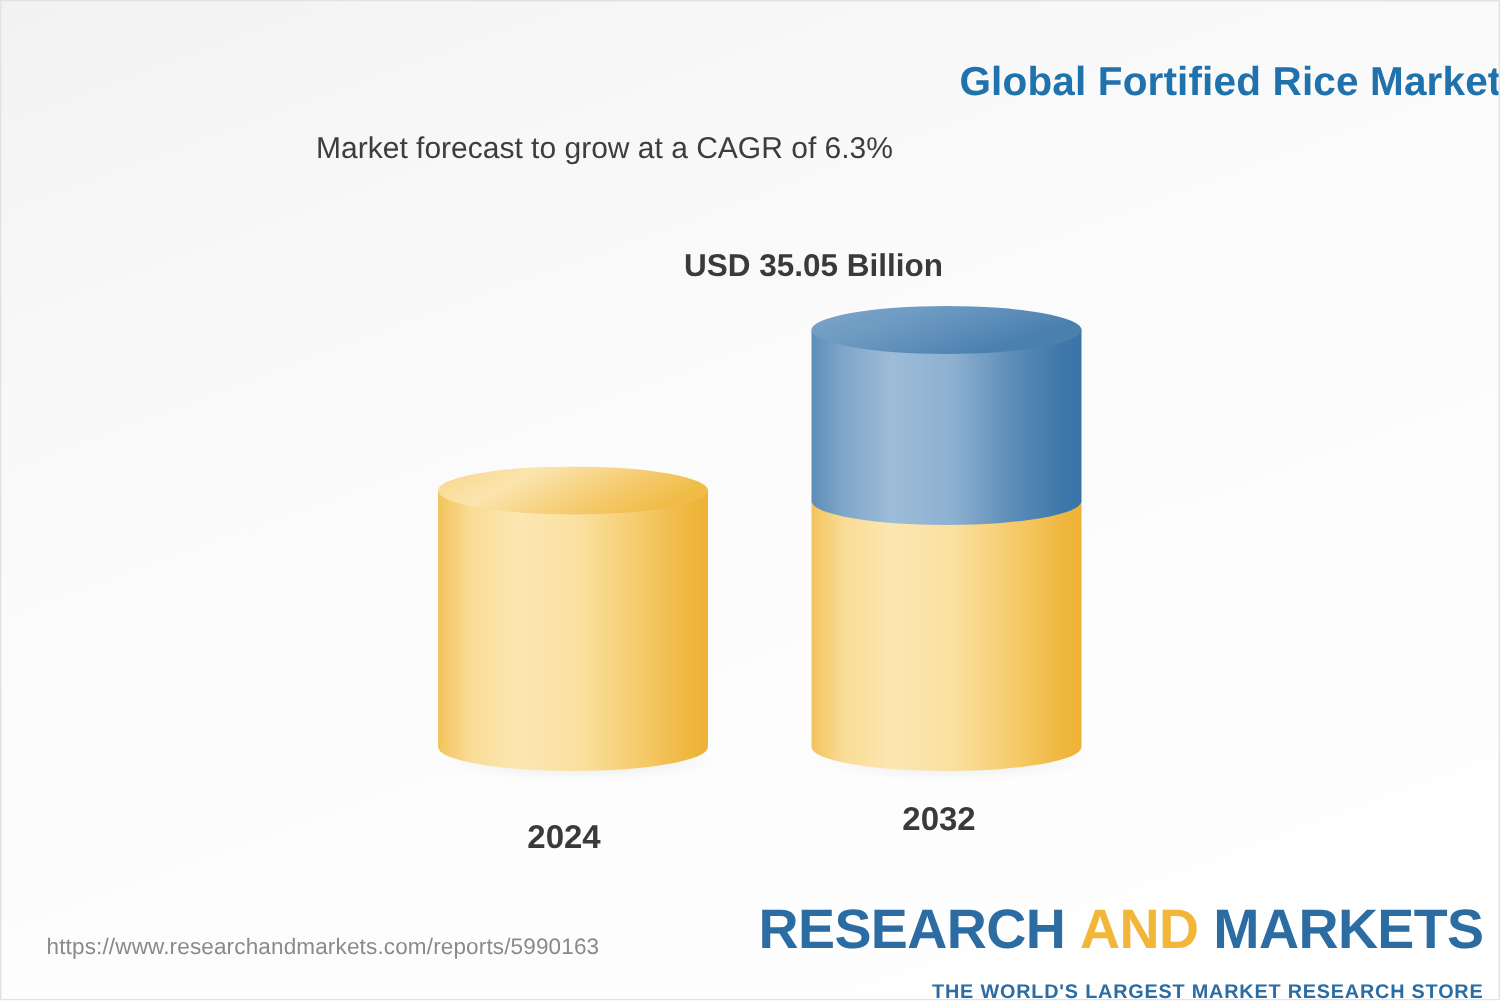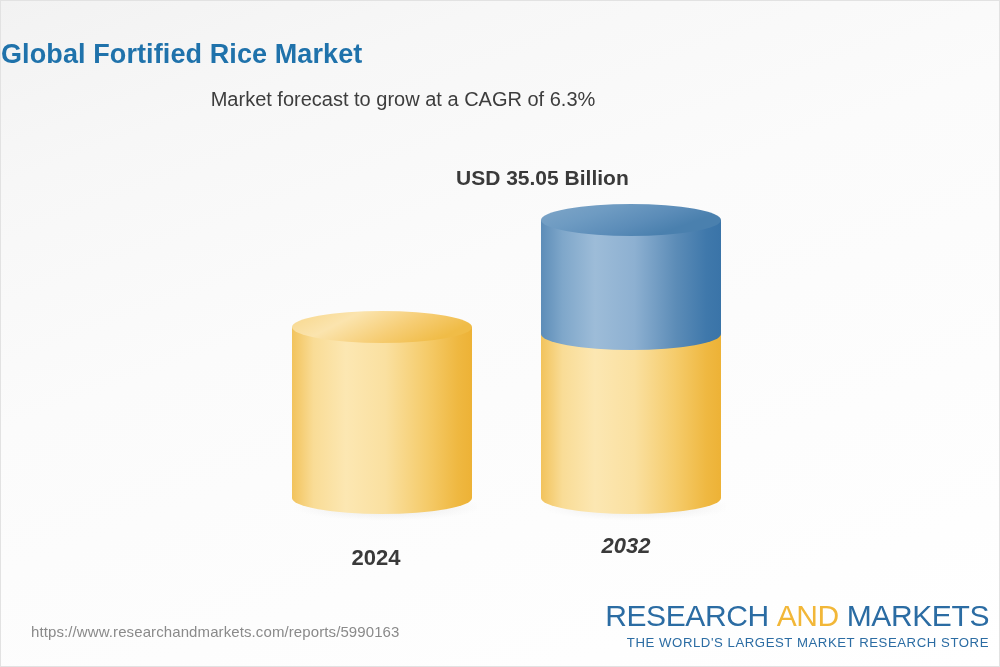--- a/index.html
+++ b/index.html
@@ -20,21 +20,21 @@
     background: linear-gradient(160deg, #f2f2f2 0%, #f7f7f7 18%, #fbfbfb 42%, #fdfdfd 70%, #ffffff 100%);
     overflow: hidden;
   }
 
   
   #chart-title {
     position: absolute;
     top: 38px;
     left: 0;
     width: 1000px;
-    text-align: left;
+    text-align: right;
     font-size: 27px;
     font-weight: bold;
     color: #1f72ab;
     letter-spacing: 0.1px;
   }
   #chart-subtitle {
     position: absolute;
     top: 87px;
     left: 0;
     width: 804px;
@@ -82,31 +82,31 @@
     letter-spacing: 0.1px;
   }
   #logo {
     position: absolute;
     right: 10px;
     top: 600px;
     text-align: right;
     line-height: 1;
   }
   #logo-main {
-    font-size: 30px;
-    font-weight: normal;
+    font-size: 37px;
+    font-weight: bold;
     color: #2b6ca3;
     letter-spacing: -0.4px;
     white-space: nowrap;
   }
   #logo-main .logo-and { color: #f2b738; }
   #logo-tagline {
-    margin-top: 5px;
+    margin-top: 16px;
     font-size: 13.2px;
-    font-weight: normal;
+    font-weight: bold;
     color: #2b6ca3;
     letter-spacing: 0.55px;
     white-space: nowrap;
   }
 </style>
 </head>
 <body>
 
 <div id="canvas">
 
@@ -181,21 +181,21 @@
         </radialGradient>
       </defs>
       <ellipse cx="100" cy="311" rx="95" ry="14" fill="url(#shadow2)"></ellipse>
 
       <path d="M5,138 L5,302 A90,16 0 0 0 185,302 L185,138 Z" fill="url(#yellowBody2)"></path>
 
       <path d="M5,24 L5,138 A90,16 0 0 0 185,138 L185,24 Z" fill="url(#blueBody2)"></path>
       <ellipse cx="95" cy="24" rx="90" ry="16" fill="url(#blueTop2)"></ellipse>
     </svg>
 
-    <div class="category-label" style="left:455px; top:532px;font-style:italic;">2032</div>
+    <div class="category-label" style="left:455px; top:532px;">2032</div>
 
   </div>
 
   <div id="footer-url">https://www.researchandmarkets.com/reports/5990163</div>
 
   <div id="logo">
     <div id="logo-main"><span>RESEARCH</span>&nbsp;<span class="logo-and">AND</span>&nbsp;<span>MARKETS</span></div>
     <div id="logo-tagline">THE WORLD'S LARGEST MARKET RESEARCH STORE</div>
   </div>
 

